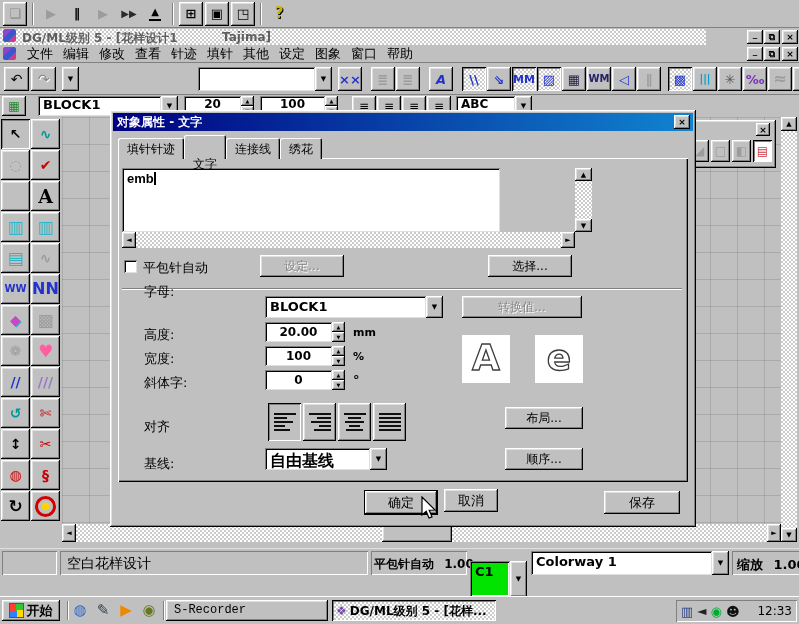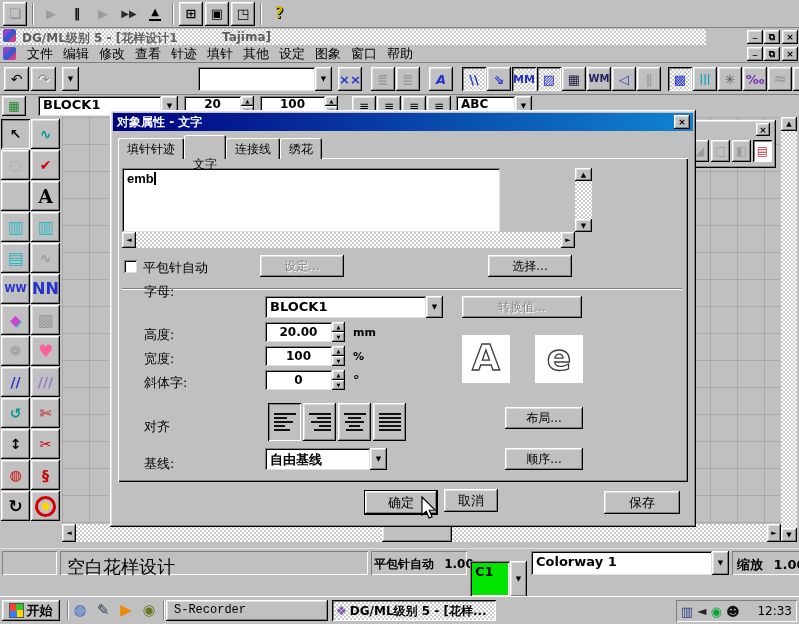--- a/index.html
+++ b/index.html
@@ -476,41 +476,41 @@
           <i></i>
         </span>
       </div>
   </div>
   <div class="abs btn raised" style="left:395px;top:297px;width:78px;height:22px">
       <span>布局...</span>
     </div>
 
   <span class="dlabel" style="left:34px;top:345px">基线:</span>
   <div class="abs combo" style="left:155px;top:338px;width:122px;height:22px">
-    <span class="val" style="font-size:13px">自由基线</span>
+    <span class="val" style="font-size:16px">自由基线</span>
       <span class="drop">▼</span>
   </div>
   <div class="abs btn raised" style="left:395px;top:338px;width:78px;height:22px">
       <span>顺序...</span>
     </div>
 
   <div class="abs btn raised default" style="left:255px;top:381px;width:72px;height:23px">
       <span style="font-size:13px">确定</span>
     </div>
   <div class="abs btn raised" style="left:334px;top:379px;width:54px;height:23px">
       <span style="font-size:13px">取消</span>
     </div>
   <div class="abs btn raised" style="left:494px;top:381px;width:76px;height:23px">
       <span style="font-size:13px">保存</span>
     </div>
 </div>
 
 <div class="abs" style="left:0;top:548px;width:799px;height:30px;box-shadow:inset 0 1px 0 #dfdfdf">
   <div class="abs sunken" style="left:2px;top:3px;width:55px;height:24px"></div>
-  <div class="abs sunken" style="left:60px;top:3px;width:308px;height:24px;padding:4px 0 0 7px;font-size:18px"><span>空白花样设计</span></div>
+  <div class="abs sunken" style="left:60px;top:3px;width:308px;height:24px;padding:4px 0 0 7px;font-size:14px"><span>空白花样设计</span></div>
   <div class="abs sunken" style="left:371px;top:3px;width:96px;height:24px;padding:5px 0 0 3px;font-size:12px;font-weight:bold;white-space:nowrap">
     <span>平包针自动</span>
     <span style="margin-left:6px">1.00</span>
   </div>
   <div class="abs combo" style="left:470px;top:13px;width:57px;height:36px">
     <span class="val" style="font-size: 13px; background-color: rgb(0, 228, 0);">C1</span>
       <span class="drop">▼</span>
   </div>
   <div class="abs combo" style="left:531px;top:3px;width:198px;height:24px">
     <span class="val" style="font-size:13px">Colorway 1</span>

